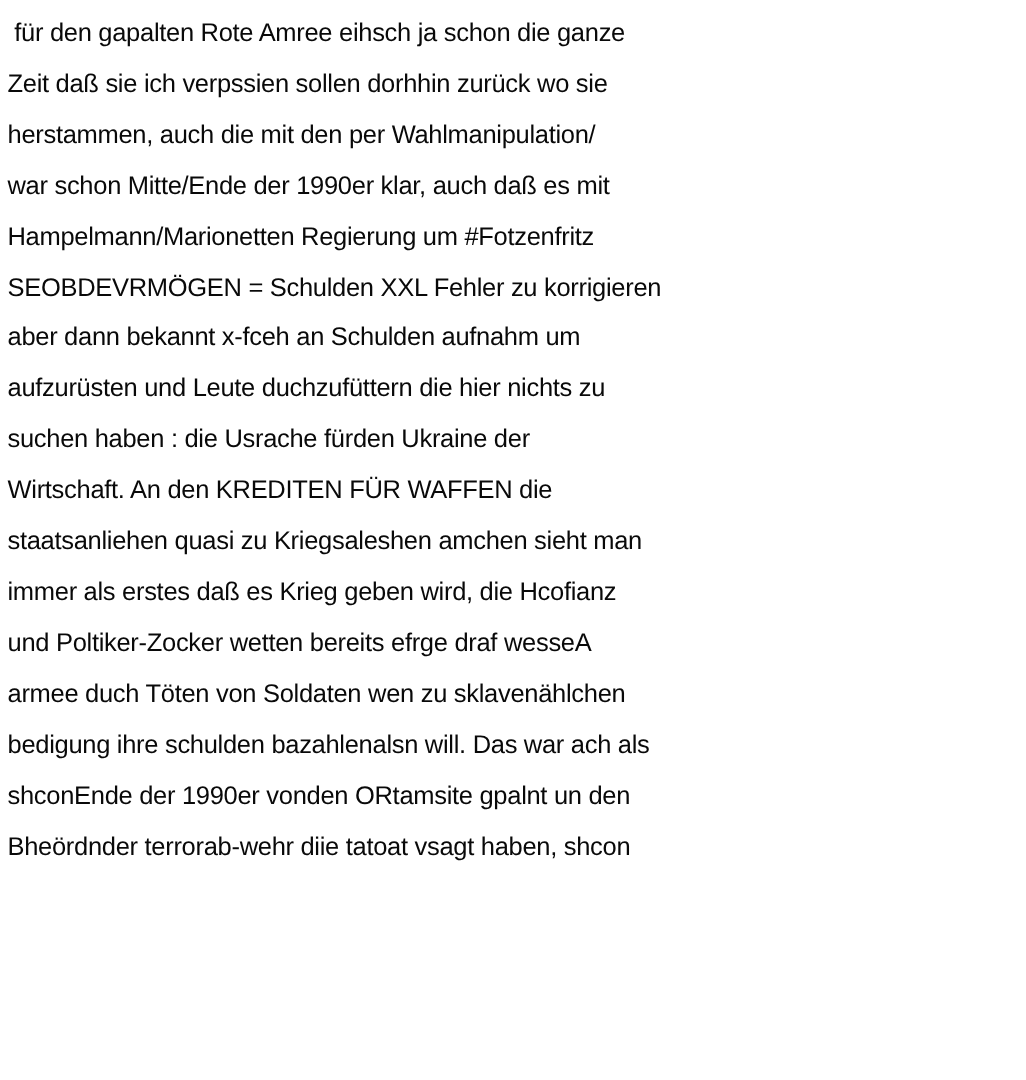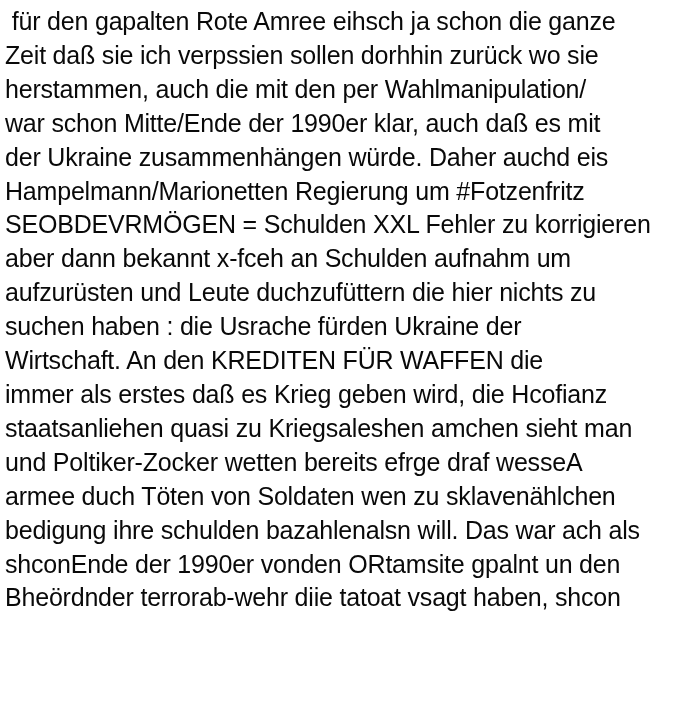--- a/index.html
+++ b/index.html
@@ -9,44 +9,43 @@
     height: 720px;
     overflow: hidden;
     background: #ffffff;
   }
   .text-block {
     box-sizing: border-box;
     width: 684px;
     height: 720px;
     padding: 5px 20px 0 5px;
     font-family: "Liberation Sans", "DejaVu Sans", sans-serif;
-    font-size: 25px;
+    font-size: 17px;
     line-height: 33.9px;
     color: #090909;
     letter-spacing: -0.2px;
   }
   .text-line {
     white-space: pre;
   }
 </style>
 </head>
 <body>
 
 <div class="text-block">
   <div class="text-line"> für den gapalten Rote Amree eihsch ja schon die ganze</div>
   <div class="text-line">Zeit daß sie ich verpssien sollen dorhhin zurück wo sie</div>
   <div class="text-line">herstammen, auch die mit den per Wahlmanipulation/</div>
   <div class="text-line">war schon Mitte/Ende der 1990er klar, auch daß es mit</div>
-  <div class="text-line">der Ukraine zusammenhängen würde. Daher auchd eis</div>
   <div class="text-line">Hampelmann/Marionetten Regierung um #Fotzenfritz</div>
   <div class="text-line">SEOBDEVRMÖGEN = Schulden XXL Fehler zu korrigieren</div>
   <div class="text-line">aber dann bekannt x-fceh an Schulden aufnahm um</div>
   <div class="text-line">aufzurüsten und Leute duchzufüttern die hier nichts zu</div>
   <div class="text-line">suchen haben : die Usrache fürden Ukraine der</div>
   <div class="text-line">Wirtschaft. An den KREDITEN FÜR WAFFEN die</div>
+  <div class="text-line">staatsanliehen quasi zu Kriegsaleshen amchen sieht man</div>
   <div class="text-line">immer als erstes daß es Krieg geben wird, die Hcofianz</div>
-  <div class="text-line">staatsanliehen quasi zu Kriegsaleshen amchen sieht man</div>
   <div class="text-line">und Poltiker-Zocker wetten bereits efrge draf wesseA</div>
   <div class="text-line">armee duch Töten von Soldaten wen zu sklavenählchen</div>
   <div class="text-line">bedigung ihre schulden bazahlenalsn will. Das war ach als</div>
   <div class="text-line">shconEnde der 1990er vonden ORtamsite gpalnt un den</div>
   <div class="text-line">Bheördnder terrorab-wehr diie tatoat vsagt haben, shcon</div>
 </div>
 
 </body></html>

